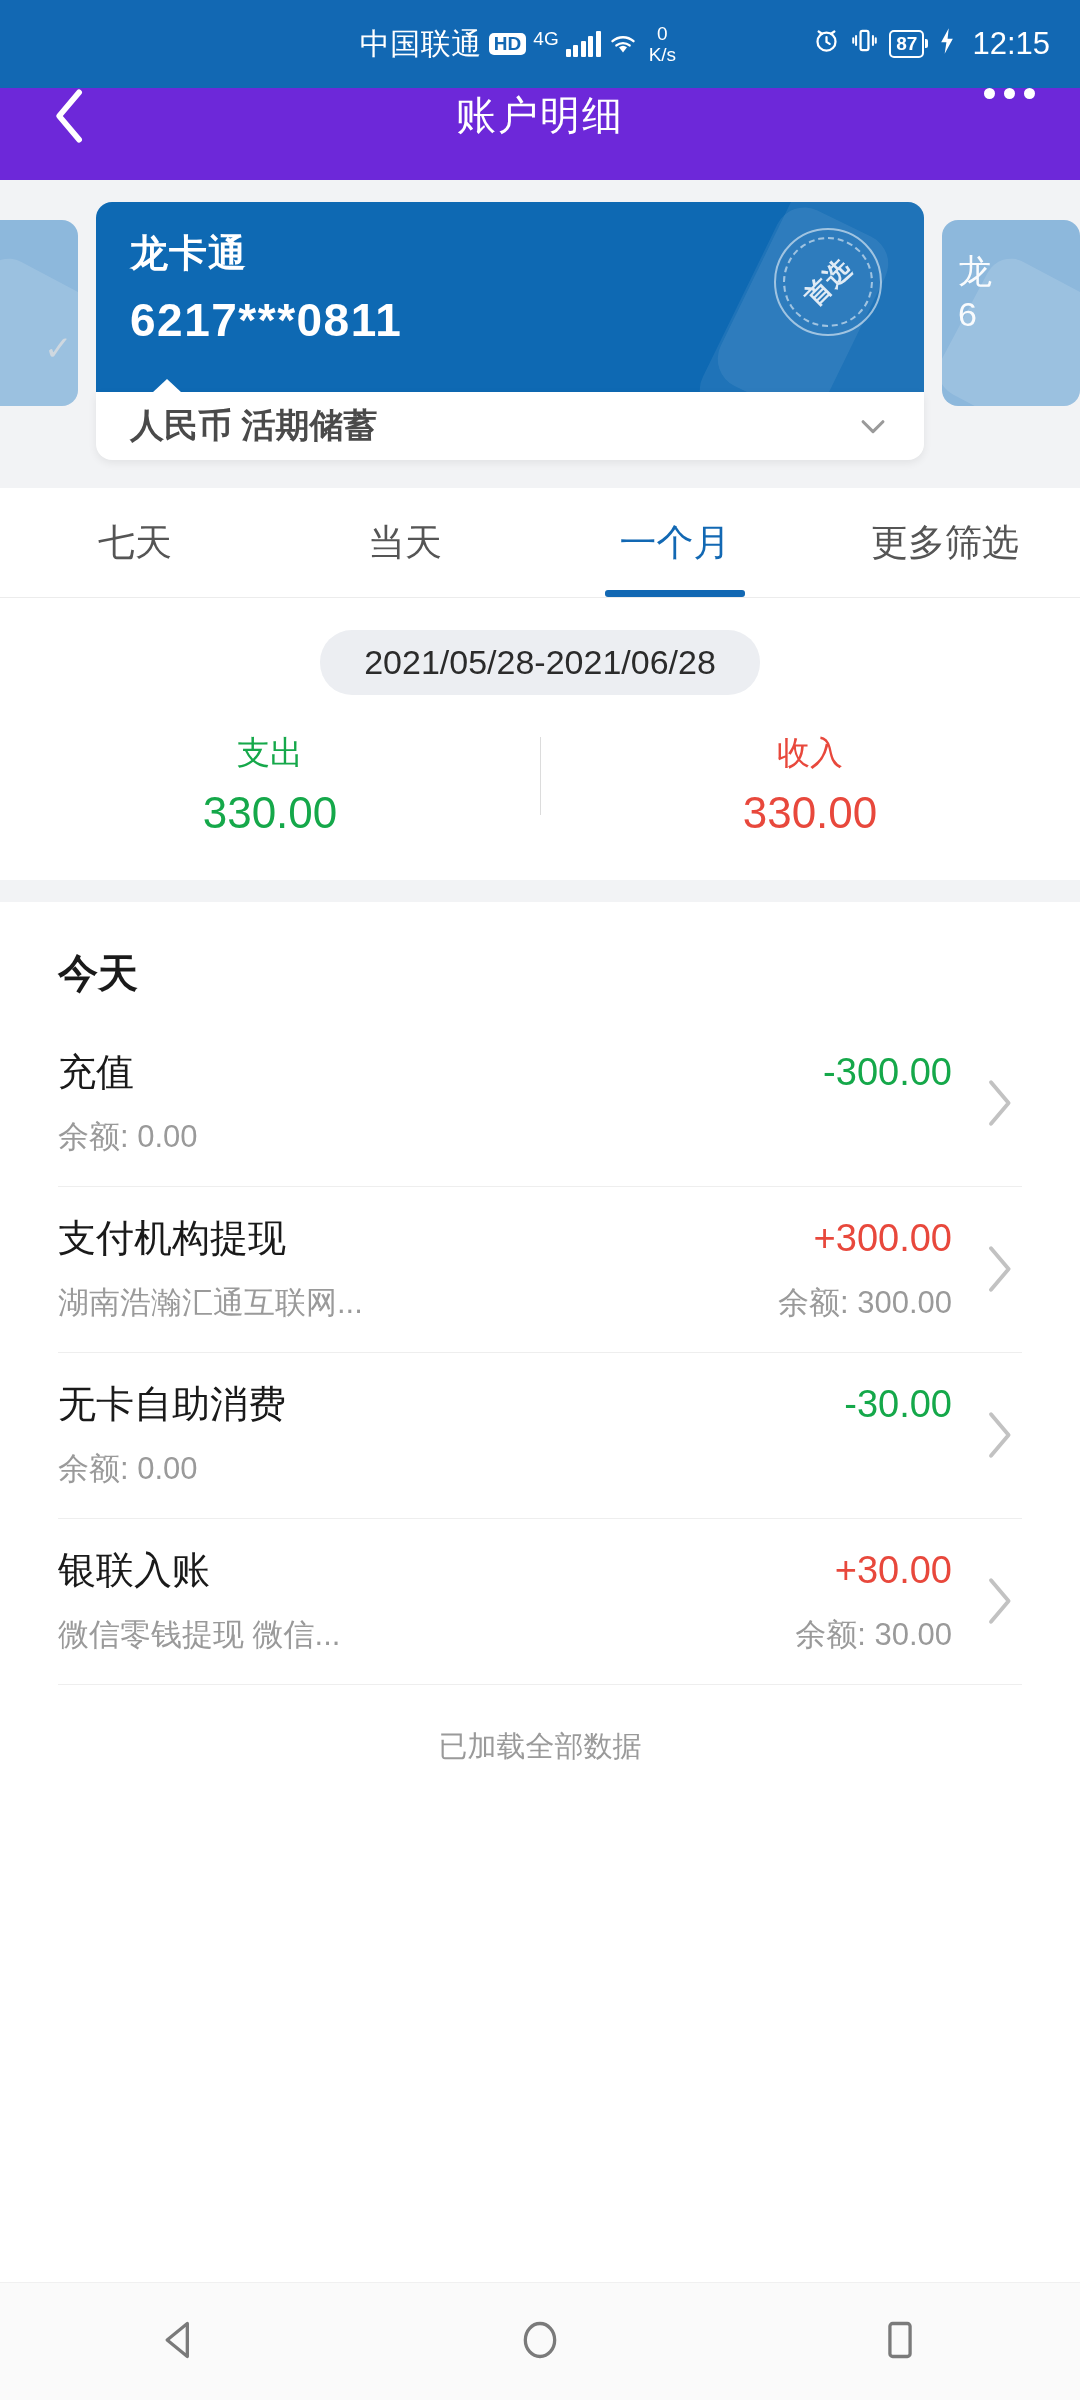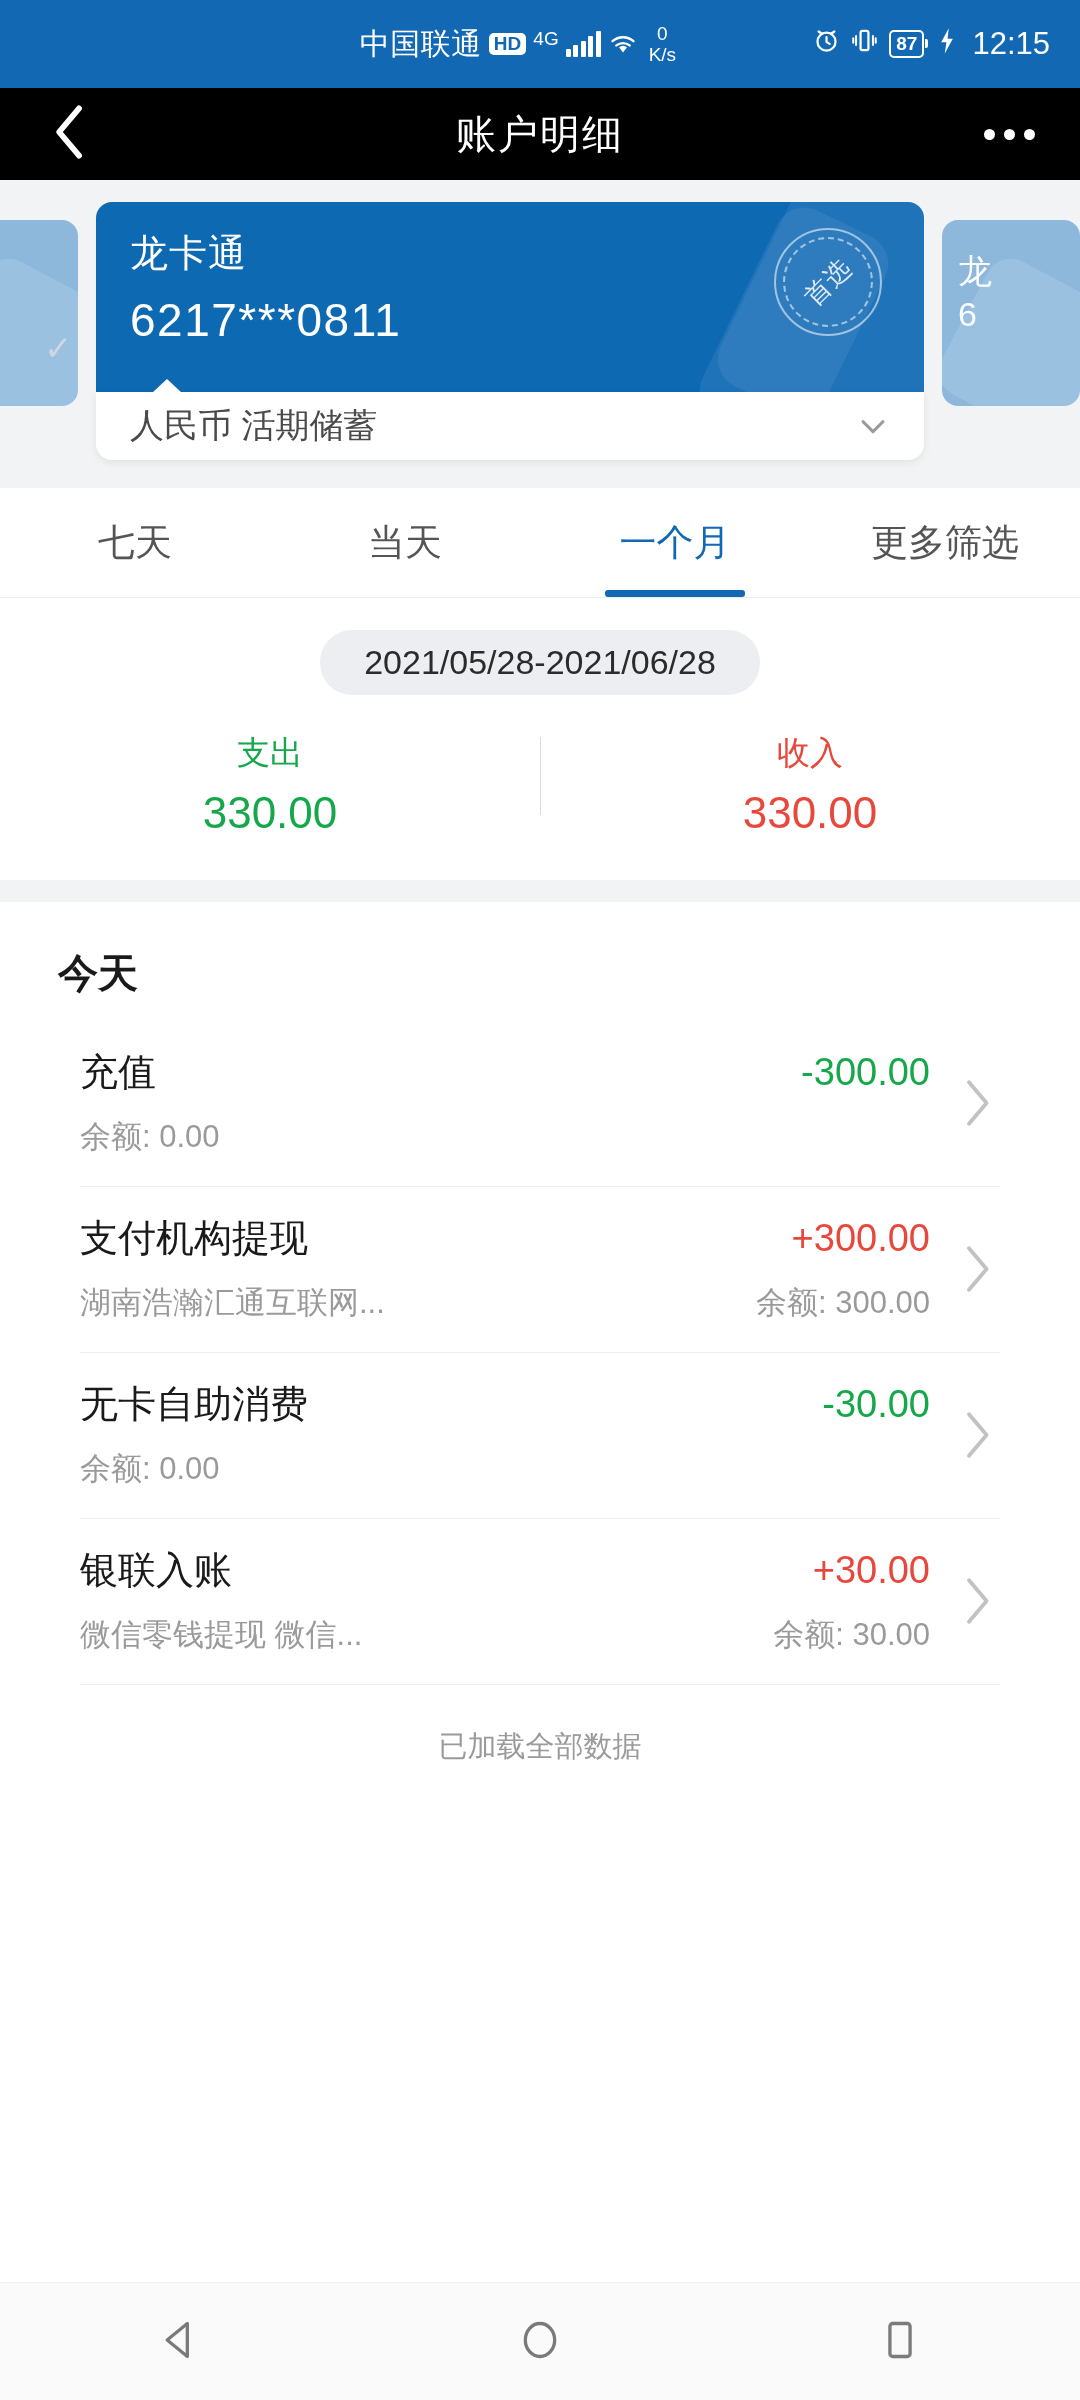--- a/index.html
+++ b/index.html
@@ -41,22 +41,22 @@
     border:2.5px solid #fff; border-radius:5px; padding:1px 5px;
     font-size:19px; font-weight:bold; position:relative;
   }
   .battery::after{
     content:""; position:absolute; right:-6px; top:7px;
     width:3px; height:9px; background:#fff; border-radius:0 2px 2px 0;
   }
   .clock{ font-size:31px; margin-left:2px;}
   
   .titlebar{
-    height:92px; background:#000000; color:#fff;
-    display:flex; align-items:center; position:relative;
+    height:92px; background:#6d28d9; color:#fff;
+    display:flex; align-items:flex-start; position:relative;
   }
   .back{ position:absolute; left:40px; width:60px; height:60px;
          display:flex; align-items:center; justify-content:center; }
   .page-title{ width:100%; text-align:center; font-size:40px; letter-spacing:2px;}
   .dots{ position:absolute; right:45px; display:flex; gap:9px;}
   .dots span{ width:11px; height:11px; background:#fff; border-radius:50%;}
   
   .carousel-wrap{ background:#f2f3f5; padding:22px 0 28px; position:relative; overflow:hidden;}
   .carousel{ display:flex; align-items:flex-start; gap:0; }
   .card-side{
@@ -66,21 +66,21 @@
   }
   .card-side.left{ margin-left:-60px; }
   .card-side .sidetxt{
     position:absolute; color:#fff; font-size:34px; opacity:.95;
   }
   .card-side.right .sidetxt{ left:16px; top:30px; line-height:1.25;}
   .card-side .wm{
     position:absolute; right:-26px; bottom:-20px; width:150px; height:150px;
     background:rgba(255,255,255,.13); transform:rotate(28deg); border-radius:26px;
   }
-  .card-main{ flex:1; margin:0 18px; }
+  .card-main{ flex:1; margin:0 18px;font-weight:bold; }
   .card-top{
     background:#0e69b3; border-radius:16px 16px 0 0; height:190px;
     position:relative; overflow:hidden; padding:26px 34px 0;
   }
   .card-top .wm1,.card-top .wm2{
     position:absolute; background:rgba(255,255,255,.07); border-radius:30px;
   }
   .card-top .wm1{ right:-40px; top:-30px; width:210px; height:260px; transform:rotate(26deg);}
   .card-top .wm2{ right:70px; top:10px; width:120px; height:230px; transform:rotate(26deg);}
   .card-name{ font-size:38px; color:#fff; letter-spacing:1px;}
@@ -138,21 +138,21 @@
   .total{ flex:1; text-align:center;}
   .total .lbl{ font-size:33px; }
   .total .val{ font-size:44px; margin-top:12px;}
   .divider-v{
     position:absolute; left:50%; top:6px; width:1px; height:78px; background:#dcdcdc;
   }
   .gap{ height:22px; background:#f2f3f5; }
   
   .txn-section{ background:#fff; padding:0 0 0; }
   .section-title{ font-size:40px; font-weight:bold; color:#1a1a1a; padding:44px 58px 20px;}
-  .txn-list{ padding:0 80px; }
+  .txn-list{ padding:0 58px; }
   .txn-row{
     display:flex; align-items:center; padding:26px 0 28px;
     border-bottom:1px solid #eeeeee; position:relative;
   }
   .txn-row:last-child{ border-bottom:1px solid #eeeeee; }
   .txn-main{ flex:1; }
   .txn-line1{ display:flex; justify-content:space-between; align-items:baseline;}
   .txn-line2{ display:flex; justify-content:space-between; align-items:baseline; margin-top:18px;}
   .txn-title{ font-size:38px; color:#1a1a1a;}
   .txn-amount{ font-size:38px; }

